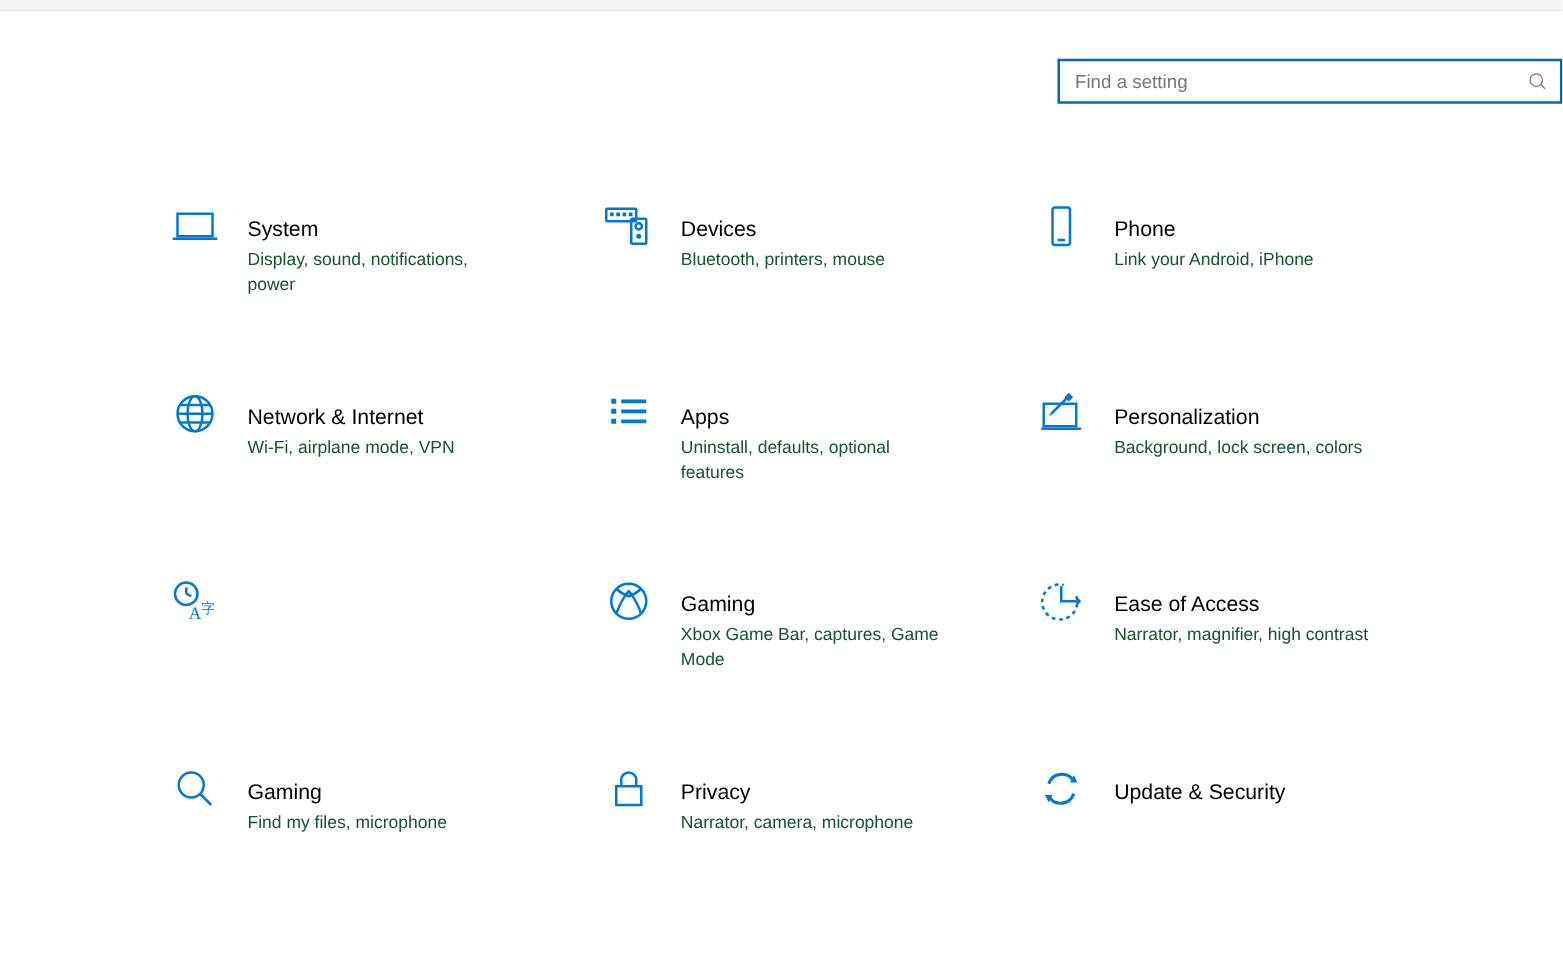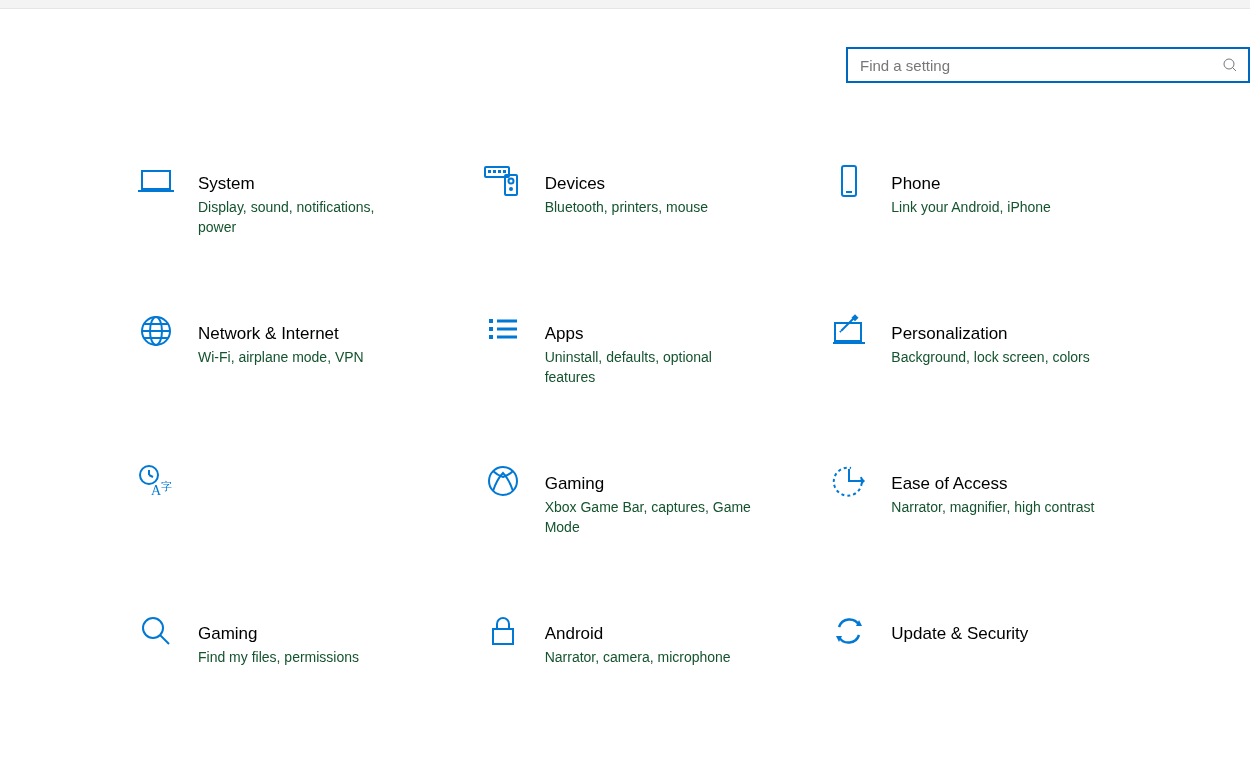--- a/index.html
+++ b/index.html
@@ -247,33 +247,33 @@
 
   <div class="tile">
     <span class="icon">
       <svg width="36" height="36" viewBox="0 0 36 36">
         <circle cx="15" cy="15" r="10" fill="none" stroke="#0078d4" stroke-width="2"></circle>
         <line x1="22" y1="22" x2="31" y2="31" stroke="#0078d4" stroke-width="2"></line>
       </svg>
     </span>
     <div class="txt">
       <div class="title">Gaming</div>
-      <div class="desc">Find my files, permissions</div>
+      <div class="desc">Find my files, microphone</div>
     </div>
   </div>
 
   <div class="tile">
     <span class="icon">
       <svg width="36" height="36" viewBox="0 0 36 36">
         <rect x="8" y="16" width="20" height="15" fill="none" stroke="#0078d4" stroke-width="2"></rect>
         <path d="M12 16 L12 11 A6 6 0 0 1 24 11 L24 16" fill="none" stroke="#0078d4" stroke-width="2"></path>
       </svg>
     </span>
     <div class="txt">
-      <div class="title">Android</div>
+      <div class="title">Privacy</div>
       <div class="desc">Narrator, camera, microphone</div>
     </div>
   </div>
 
   <div class="tile">
     <span class="icon">
       <svg width="36" height="36" viewBox="0 0 36 36">
         <path d="M8 14 A11 11 0 0 1 28 12" fill="none" stroke="#0078d4" stroke-width="2.5"></path>
         <polygon points="28,7 31,13 25,13" fill="#0078d4"></polygon>
         <path d="M28 22 A11 11 0 0 1 8 24" fill="none" stroke="#0078d4" stroke-width="2.5"></path>

